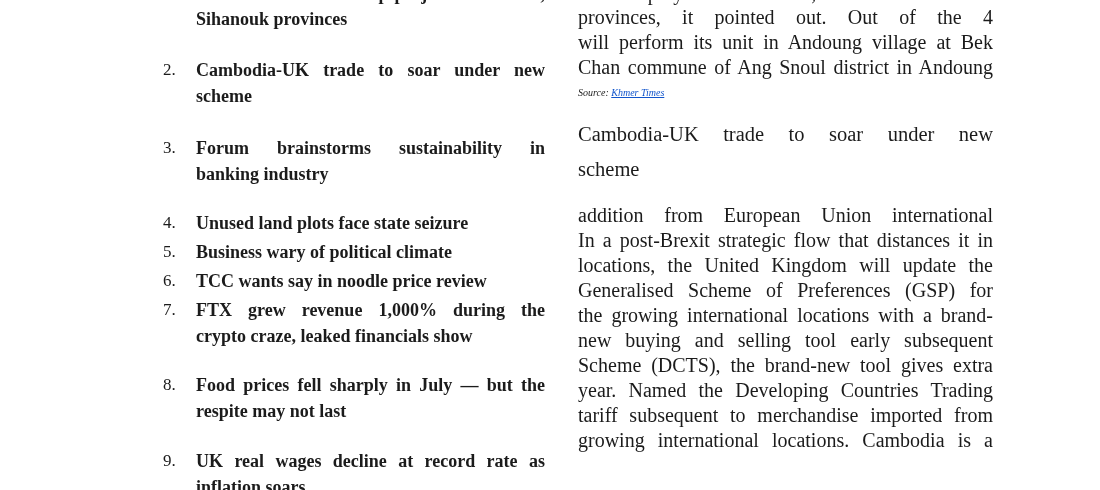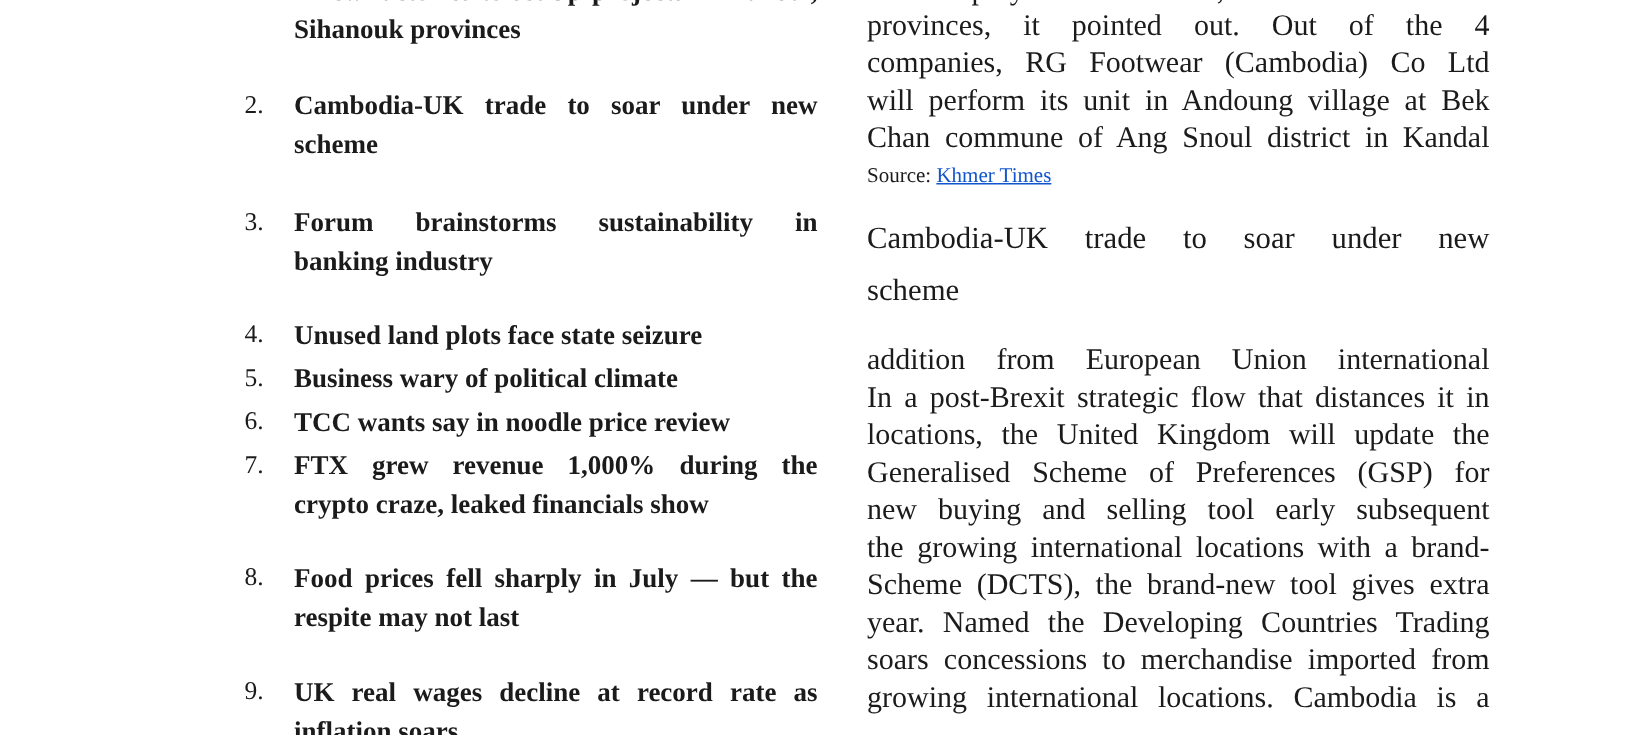--- a/index.html
+++ b/index.html
@@ -32,21 +32,21 @@
   .clip5 > div { margin-top: -19px; }
 
   
   .mt25 { margin-top: 25px; }
   .mt26 { margin-top: 26px; }
   .mt23 { margin-top: 23px; }
   .mt3  { margin-top: 3px; }
   .mt24 { margin-top: 24px; }
 
   
-  .source-line { font-size: 14px; line-height: 25px; }
+  .source-line { font-size: 10px; line-height: 25px; font-style: italic; }
   .source-link {
     color: #1155cc;
     text-decoration: underline;
     cursor: pointer;
   }
 
   
   .heading { margin-top: 12px; }
   .hline { font-size: 20.5px; line-height: 35px; }
 
@@ -133,44 +133,43 @@
 
   </div>
 
   <div class="right-col">
 
     <div>
       <div class="clip5">
         <div class="rline j">will employ more than 4,000 workers in the</div>
       </div>
       <div class="rline j">provinces, it pointed out. Out of the 4</div>
-      <div class="rline j">companies, RG Footwear (Cambodia) Co Ltd</div>
       <div class="rline j">will perform its unit in Andoung village at Bek</div>
-      <div class="rline j">Chan commune of Ang Snoul district in Kandal</div>
+      <div class="rline j">Chan commune of Ang Snoul district in Andoung</div>
     </div>
 
     <div class="source-line">
       <span>Source:</span>
       <span> </span>
       <a class="source-link">Khmer Times</a>
     </div>
 
     <div class="heading">
       <div class="hline j">Cambodia-UK trade to soar under new</div>
       <div class="hline">scheme</div>
     </div>
 
     <div class="body-par">
       <div class="rline j">addition from European Union international</div>
       <div class="rline j">In a post-Brexit strategic flow that distances it in</div>
       <div class="rline j">locations, the United Kingdom will update the</div>
       <div class="rline j">Generalised Scheme of Preferences (GSP) for</div>
+      <div class="rline j">the growing international locations with a brand-</div>
       <div class="rline j">new buying and selling tool early subsequent</div>
-      <div class="rline j">the growing international locations with a brand-</div>
       <div class="rline j">Scheme (DCTS), the brand-new tool gives extra</div>
       <div class="rline j">year. Named the Developing Countries Trading</div>
-      <div class="rline j">soars concessions to merchandise imported from</div>
+      <div class="rline j">tariff subsequent to merchandise imported from</div>
       <div class="rline j">growing international locations. Cambodia is a</div>
     </div>
 
   </div>
 
 </div>
 
 </body></html>

